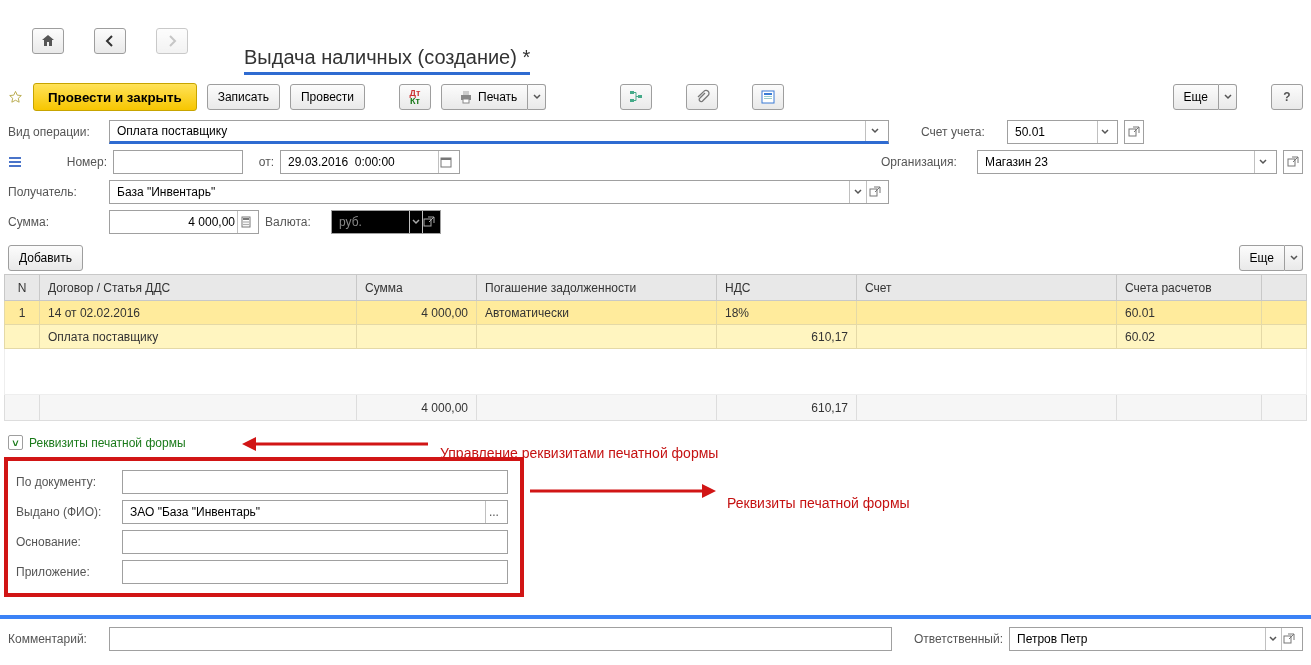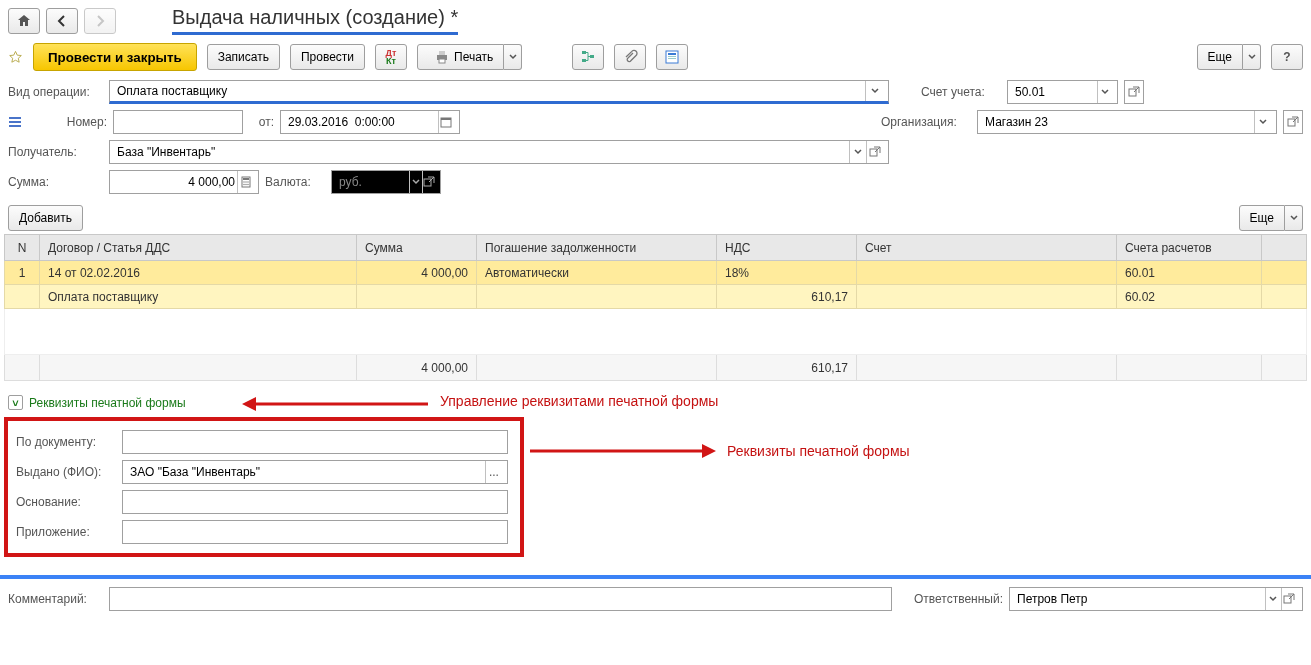--- a/index.html
+++ b/index.html
@@ -1,22 +1,22 @@
 <!DOCTYPE html>
 <html><head>
 <meta charset="utf-8">
 <style>
   * { box-sizing: border-box; }
   html, body { margin: 0; padding: 0; font-family: Arial, sans-serif; font-size: 12px; color: #333; background: #fff; }
   body { width: 1311px; }
   .top-bar { display: flex; align-items: center; padding: 6px 8px 0; gap: 6px; }
   .icobtn, .btn { border: 1px solid #9e9e9e; background: linear-gradient(#fcfcfc,#e9e9e9); border-radius: 3px; height: 26px; display: inline-flex; align-items: center; justify-content: center; cursor: pointer; padding: 0 10px; font-size: 12px; }
-  .icobtn { width: 32px; padding: 0; }
+  .icobtn { width: 32px; padding: 0; margin-left: 24px; }
   .icobtn.disabled, .btn.disabled { opacity: .55; cursor: default; }
-  .page-title { font-size: 20px; font-weight: normal; margin-left: 50px; border-bottom: 3px solid #2f6bd1; padding-bottom: 3px; display: inline-block; }
+  .page-title { font-size: 20px; font-weight: normal; margin-left: 50px; border-bottom: 3px solid #2f6bd1; padding-bottom: 3px; display: inline-block; margin-top: 40px; }
   .toolbar { display: flex; align-items: center; padding: 8px 8px 6px; gap: 10px; }
   .btn-primary { background: linear-gradient(#ffe259,#f7c600); border: 1px solid #c7a400; font-weight: bold; padding: 0 14px; height: 28px; border-radius: 3px; }
   .splitbtn { display: inline-flex; }
   .splitbtn .btn { border-radius: 3px 0 0 3px; }
   .splitbtn .btn.ddl { border-left: none; border-radius: 0 3px 3px 0; width: 18px; padding:0; }
   .icon-sm { width: 16px; height: 16px; display:inline-block; }
   .spacer { flex: 1; }
   .row { display: flex; align-items: center; padding: 3px 8px; gap: 6px; }
   .lbl { color: #555; min-width: 95px; }
   .input { border:1px solid #a0a0a0; height: 24px; padding: 0 5px; background: #fff; display:flex; align-items:center; }
@@ -29,21 +29,21 @@
   tr.row1 td { background: #ffeb9c; }
   tr.row2 td { background: #fff5c0; }
   tr.total td { background:#f6f6f6; border:1px solid #ddd; height:26px;}
   .num { text-align: right; }
   .minicheck { width:15px; height:15px; display:inline-block; vertical-align:middle;}
   .group-toggle { border:1px solid #9e9e9e; width:15px; height:15px; display:inline-flex; align-items:center; justify-content:center; background:#fff; color:#1a7a1a; font-size:11px; font-weight:bold; border-radius:2px; cursor:pointer; margin-right:6px;}
   .section-title { color:#1a7a1a; cursor:pointer; }
   .anno-arrow { position:absolute; }
   .red-box { border: 4px solid #d11515; position:absolute; pointer-events:none; }
   .rel { position: relative; }
-  .anno-text { color:#c51212; font-size:14px; position:absolute; }
+  .anno-text { color:#c51212; font-size:14px; position:absolute;margin-top:12px; }
   .print-form { padding: 6px 10px 6px 8px; }
   .print-form .row { padding: 3px 0; }
   .print-form .lbl { min-width: 100px; }
   svg { display:block; }
 </style>
 </head>
 <body>
 
 <div class="top-bar">
   <button class="icobtn">

